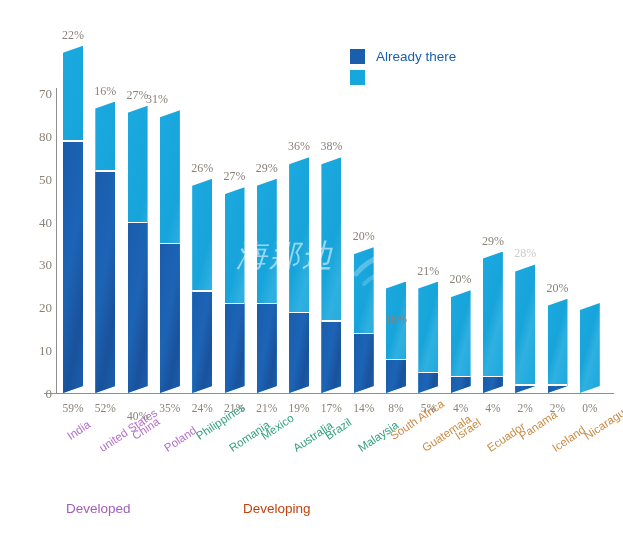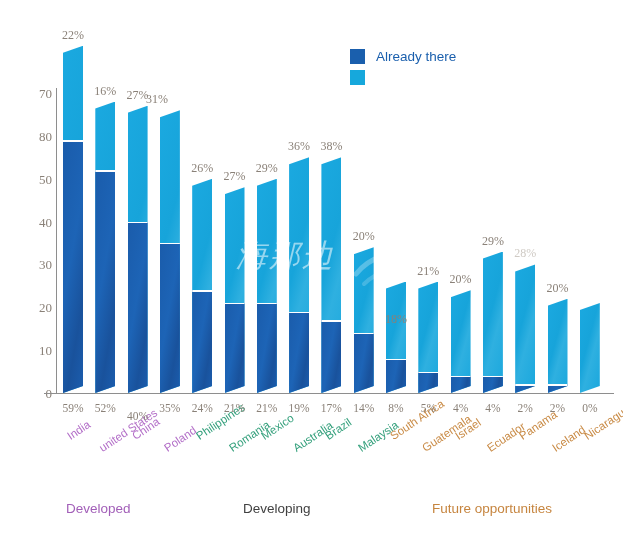--- a/index.html
+++ b/index.html
@@ -272,15 +272,14 @@
       <div class="leg-row">
         <span class="leg-sw" style="background: rgb(26, 95, 173);"></span>
         <span class="leg-tx" style="color: rgb(26, 95, 173);">Already there</span>
       </div>
       <div class="leg-row">
         <span class="leg-sw" style="background: rgb(22, 168, 220);"></span>
       </div>
     </div>
 
 <div class="grp-cap" style="left: 66px; top: 501px; color: rgb(162, 95, 184);">Developed</div>
-    <div class="grp-cap" style="left: 243px; top: 501px; color: #404040;">Developing</div>
-    <div class="grp-cap" style="left: 432px; top: 501px; color: rgb(198, 133, 63);">Future opportunities</div>
+    <div class="grp-cap" style="left: 243px; top: 501px; color: #c2410c;">Developing</div>
   </div>
 
 </body></html>

